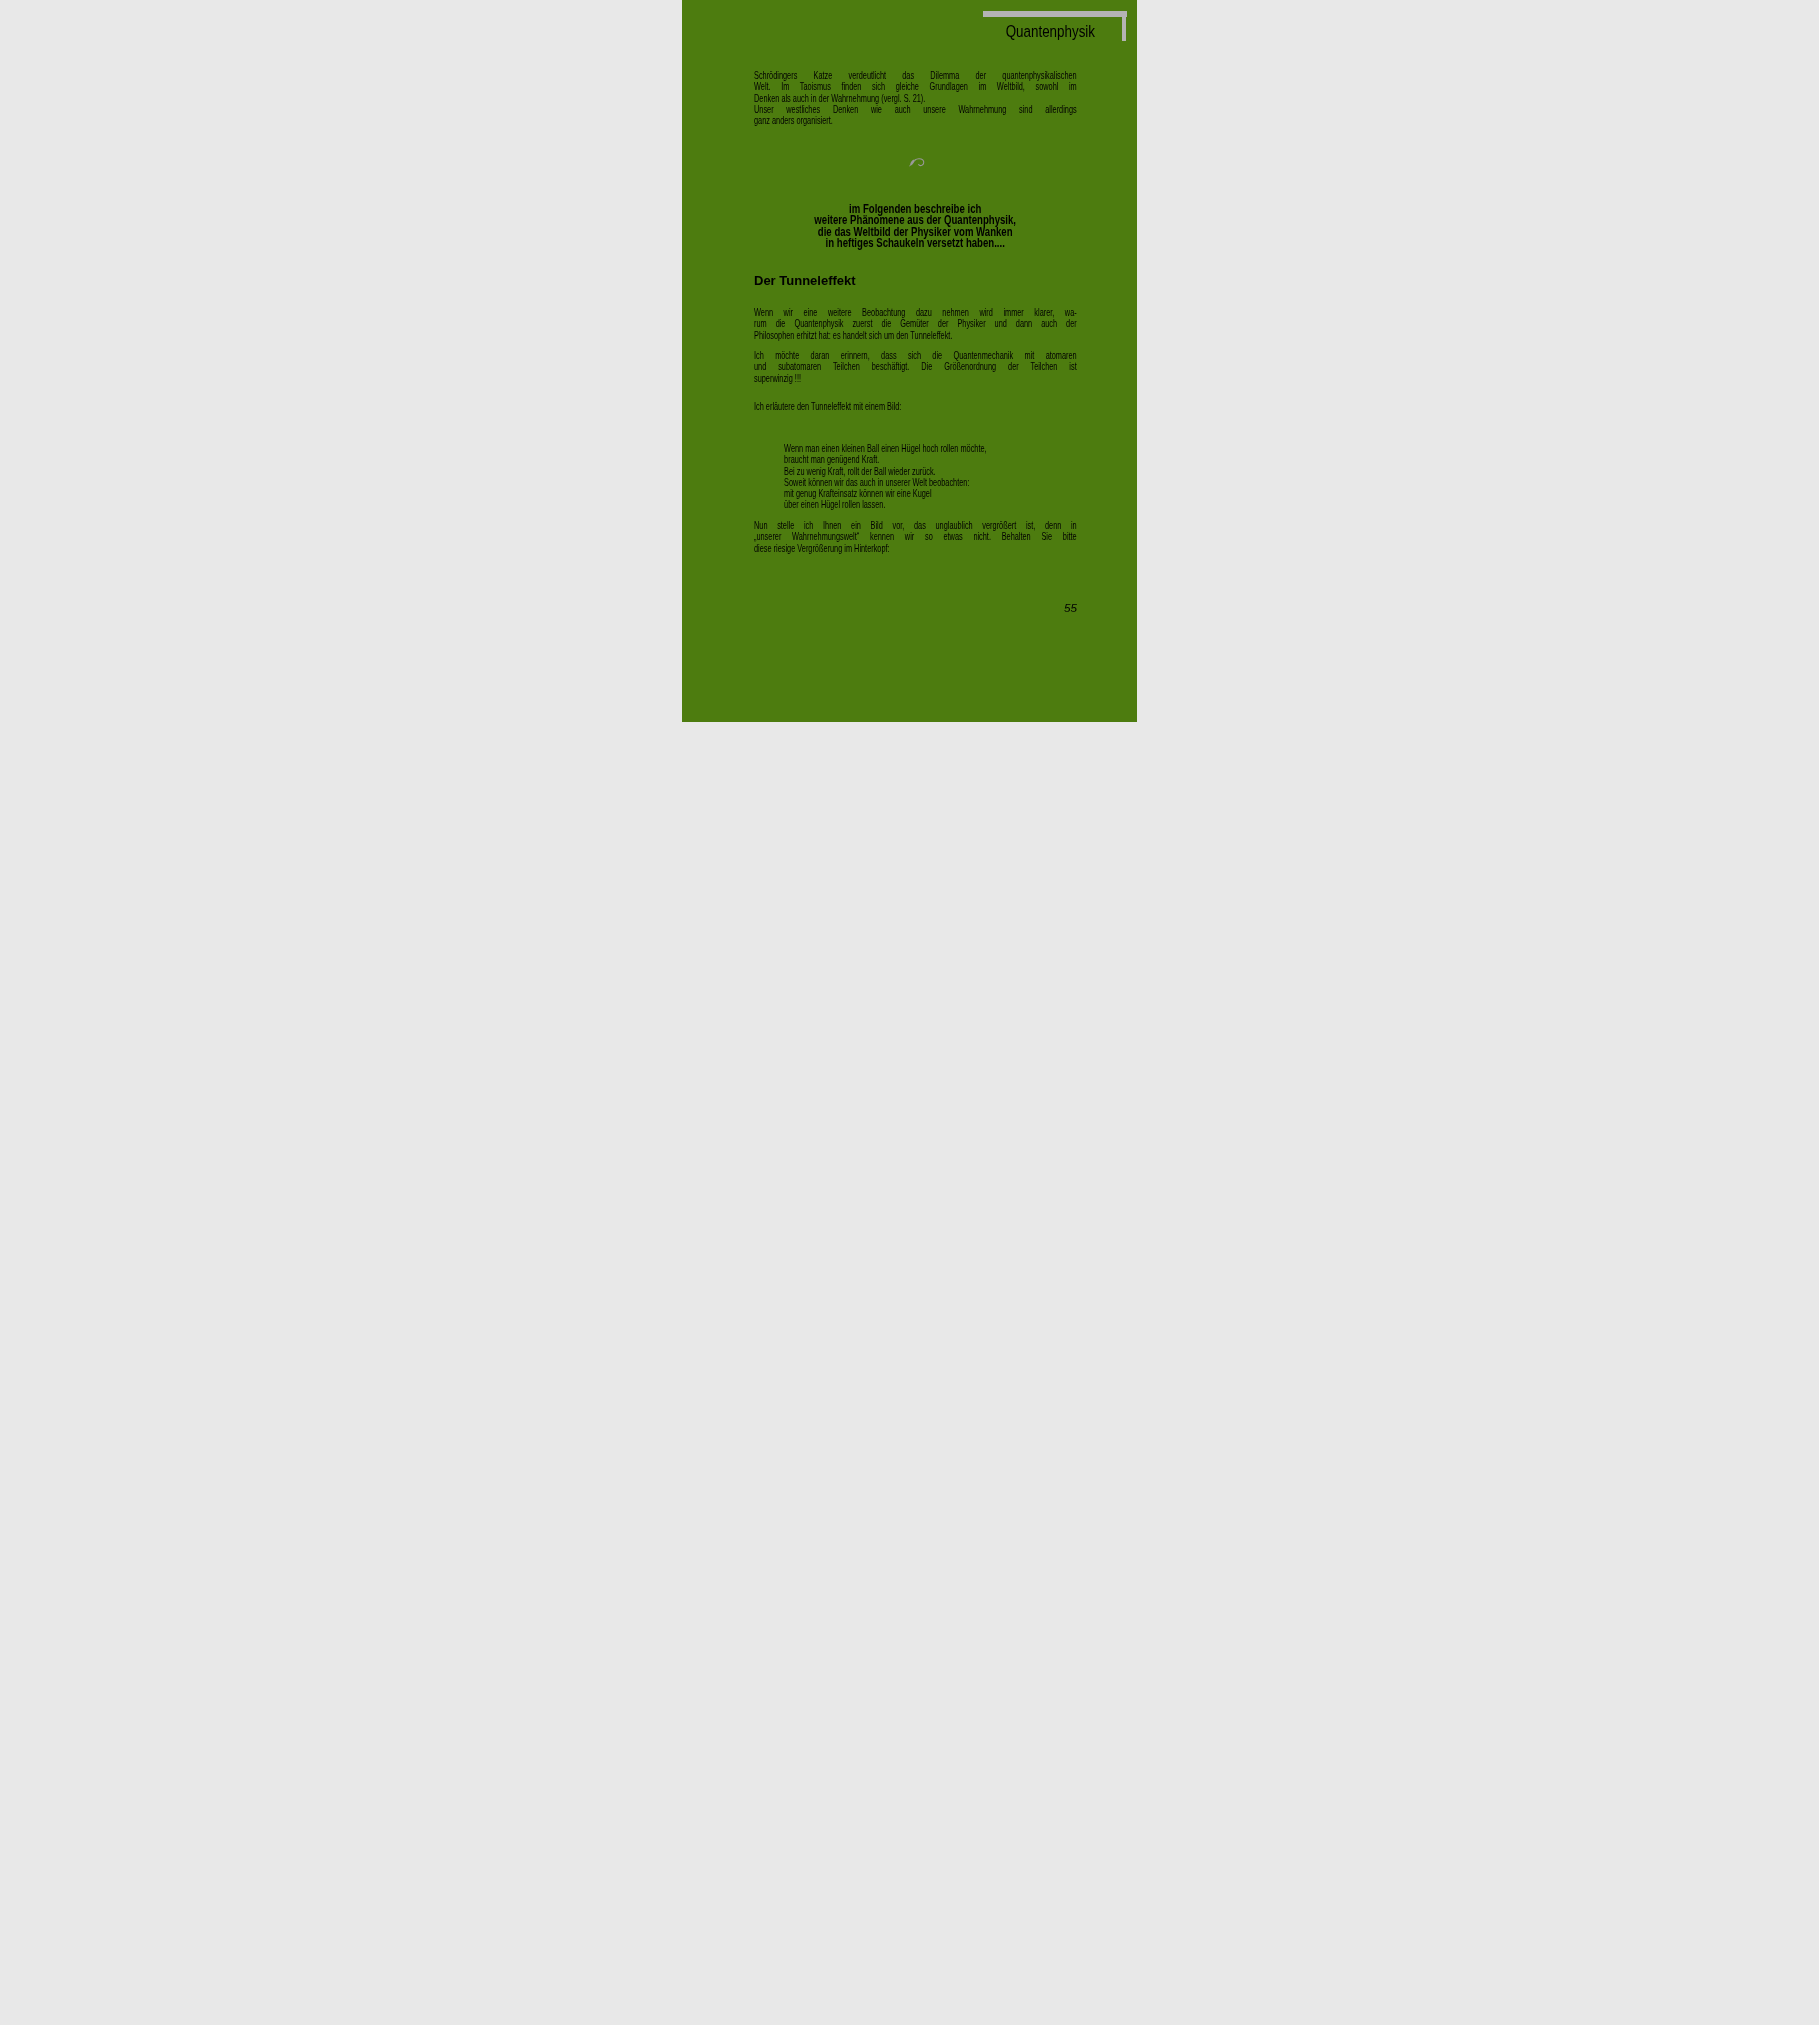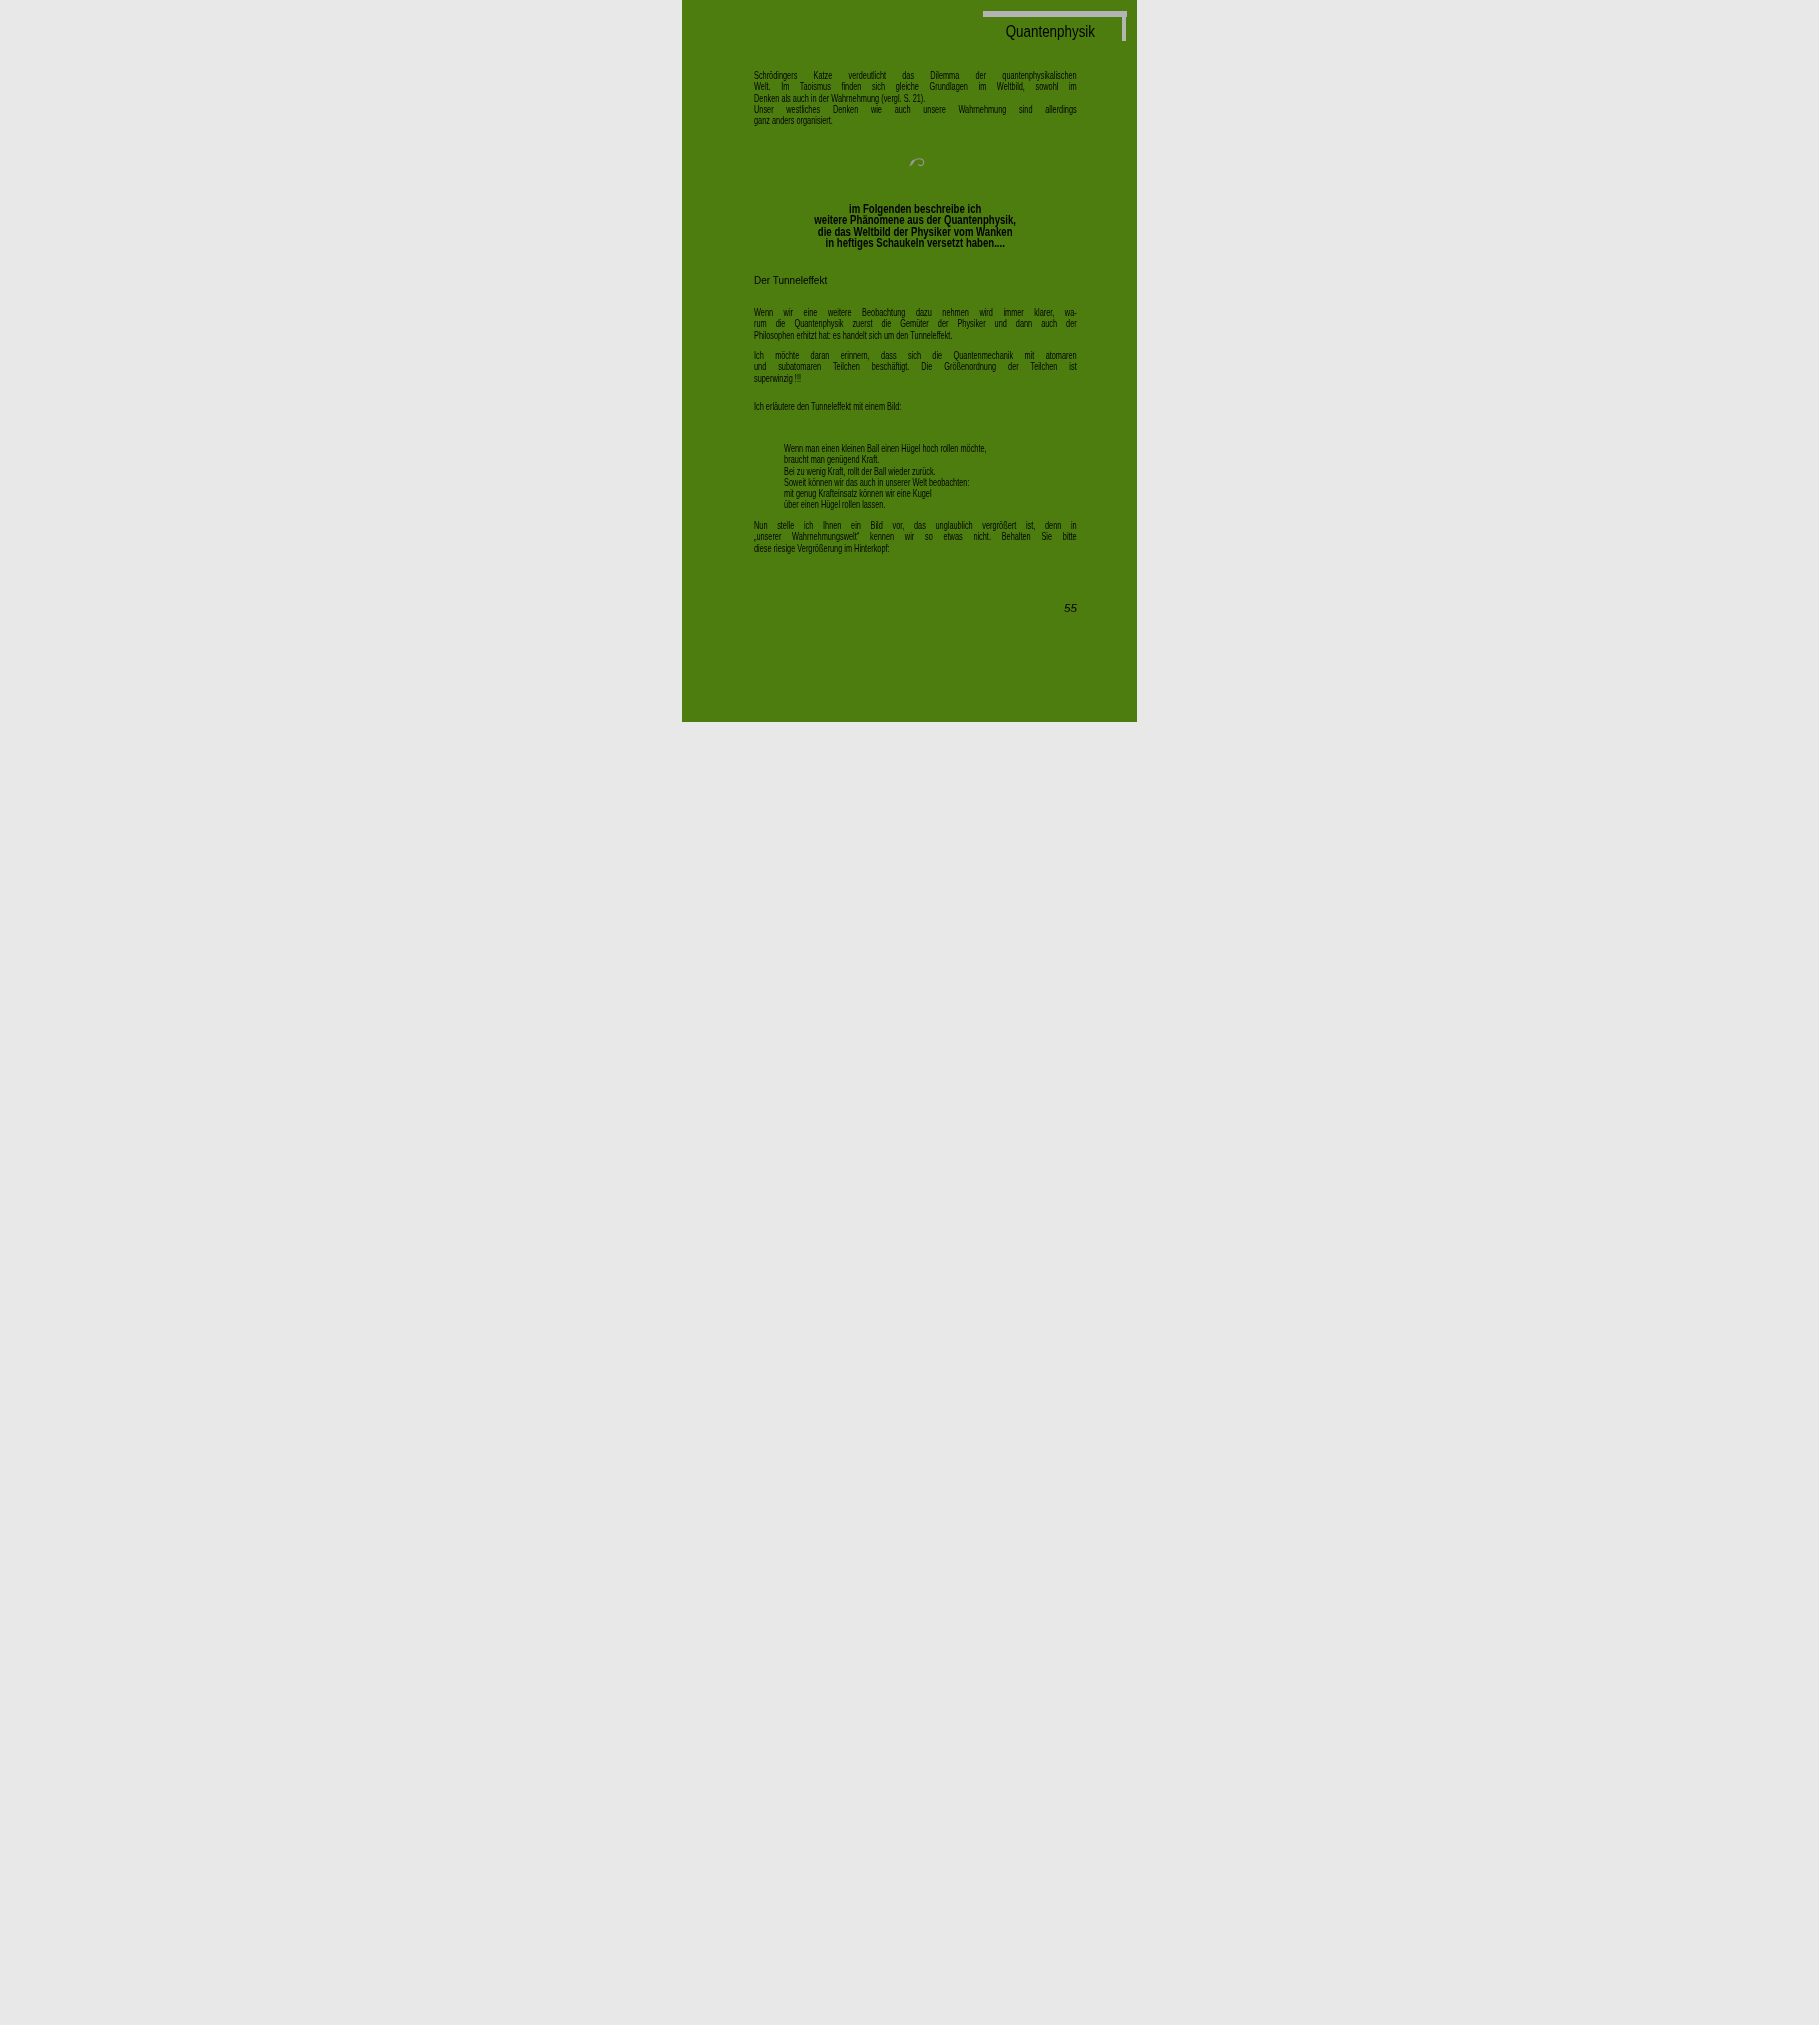--- a/index.html
+++ b/index.html
@@ -61,23 +61,23 @@
     font-weight: bold;
     text-align: center;
     transform: scaleX(0.80);
     transform-origin: 0 0;
   }
   
   .section-heading {
     position: absolute;
     left: 72px;
     top: 275px;
-    font-size: 10px;
+    font-size: 13px;
     line-height: 11.3px;
-    font-weight: normal;
+    font-weight: bold;
     white-space: nowrap;
   }
   
   .page-number {
     position: absolute;
     top: 602px;
     right: 60px;
     font-size: 11.7px;
     line-height: 11.3px;
     text-align: right;

